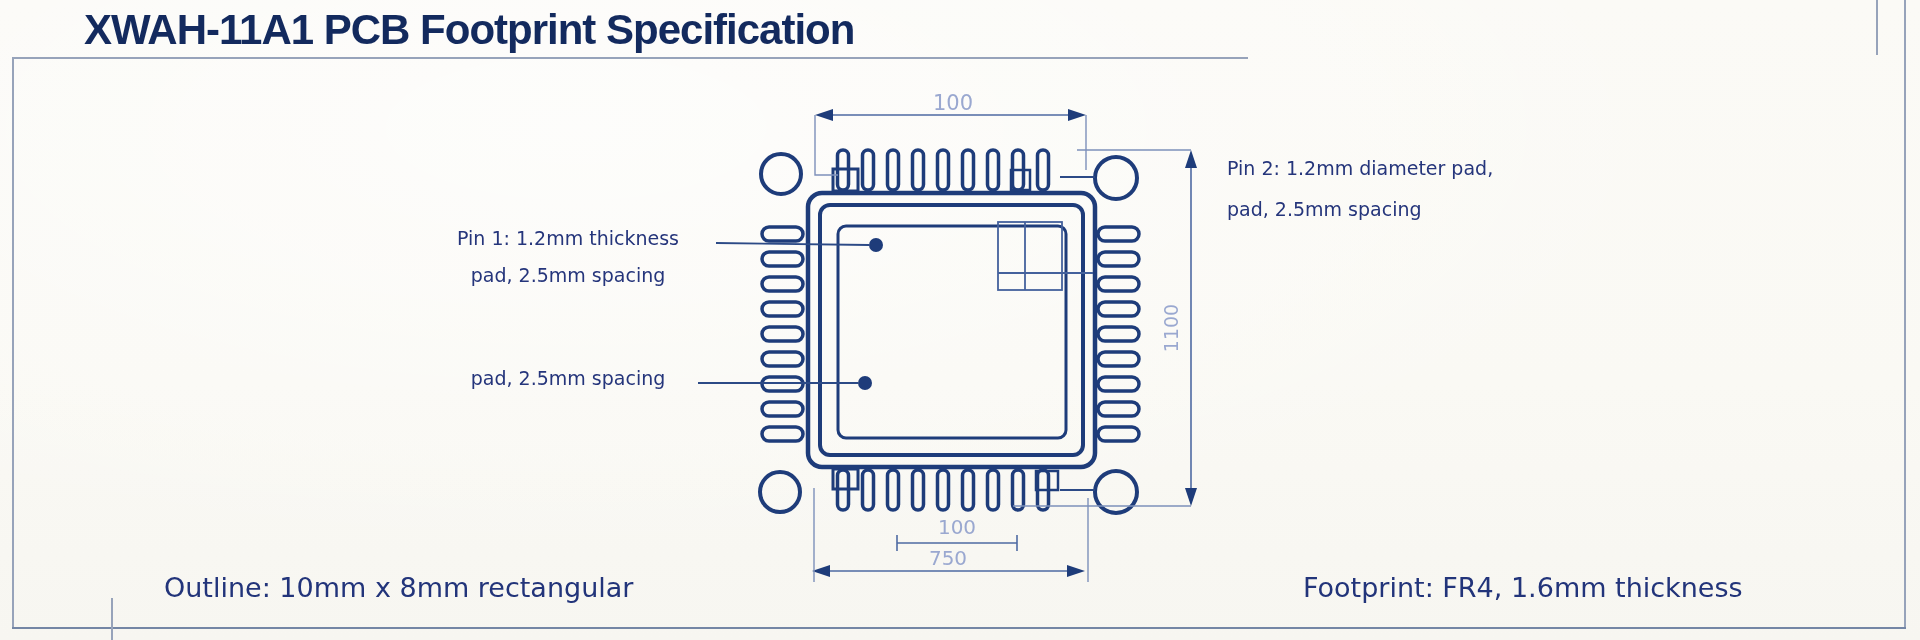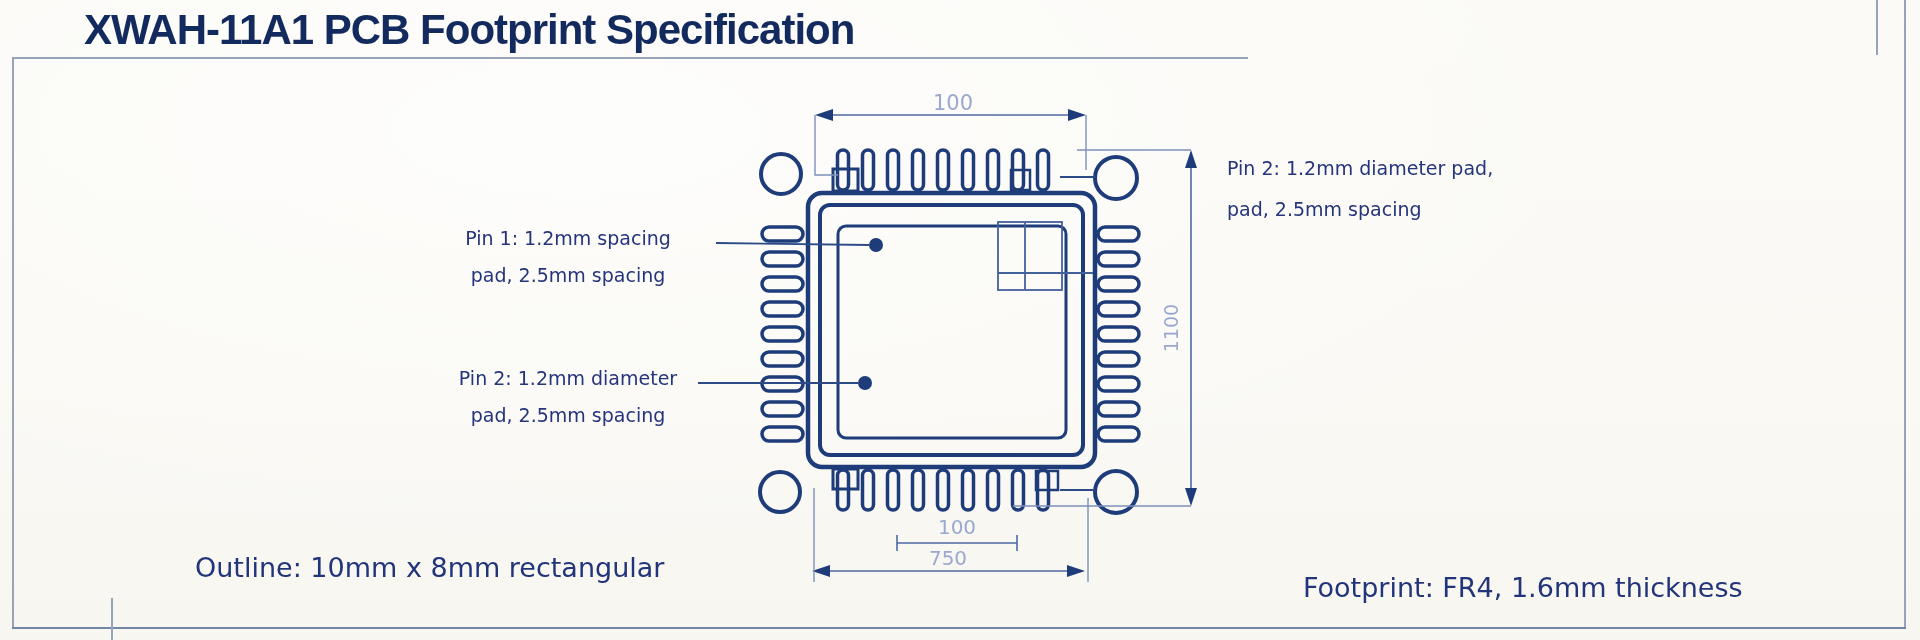--- a/index.html
+++ b/index.html
@@ -47,34 +47,33 @@
   <div class="abs page-title">XWAH-11A1 PCB Footprint Specification</div>
 
   <div class="abs rule" style="left:12px;top:57px;width:1236px;height:2px;"></div>
   <div class="abs rule" style="left:12px;top:57px;width:2px;height:572px;"></div>
   <div class="abs rule" style="left:1904px;top:0px;width:2px;height:629px;"></div>
   <div class="abs rule" style="left:1876px;top:0px;width:2px;height:55px;"></div>
   <div class="abs rule-dark" style="left:12px;top:627px;width:1894px;height:2px;"></div>
   <div class="abs rule" style="left:111px;top:598px;width:2px;height:42px;"></div>
 
   <div class="abs anno center" style="left:408px;top:220px;width:320px;">
-    <div>Pin 1: 1.2mm spacing</div>
+    <div>Pin 1: 1.2mm thickness</div>
     <div>pad, 2.5mm spacing</div>
   </div>
   <div class="abs anno center" style="left:408px;top:360px;width:320px;">
-    <div>Pin 2: 1.2mm diameter</div>
     <div>pad, 2.5mm spacing</div>
   </div>
 
   <div class="abs anno" style="left:1227px;top:148px;line-height:41px;">
     <div>Pin 2: 1.2mm diameter pad,</div>
     <div>pad, 2.5mm spacing</div>
   </div>
 
-  <div class="abs note" style="left:164px;top:552px;margin-left:31px;">Outline: 10mm x 8mm rectangular</div>
+  <div class="abs note" style="left:164px;top:572px;">Outline: 10mm x 8mm rectangular</div>
   <div class="abs note" style="left:1303px;top:572px;">Footprint: FR4, 1.6mm thickness</div>
 
   <svg class="abs" style="left:680px;top:70px;" width="560" height="520" viewBox="0 0 560 520">
 
     <circle cx="101" cy="104" r="20" fill="none" stroke="#1e3c7a" stroke-width="4"></circle>
     <circle cx="436" cy="108" r="21" fill="none" stroke="#1e3c7a" stroke-width="4"></circle>
     <circle cx="100" cy="422" r="20" fill="none" stroke="#1e3c7a" stroke-width="4"></circle>
     <circle cx="436" cy="422" r="21" fill="none" stroke="#1e3c7a" stroke-width="4"></circle>
 
     <g fill="none" stroke="#1e3c7a">

